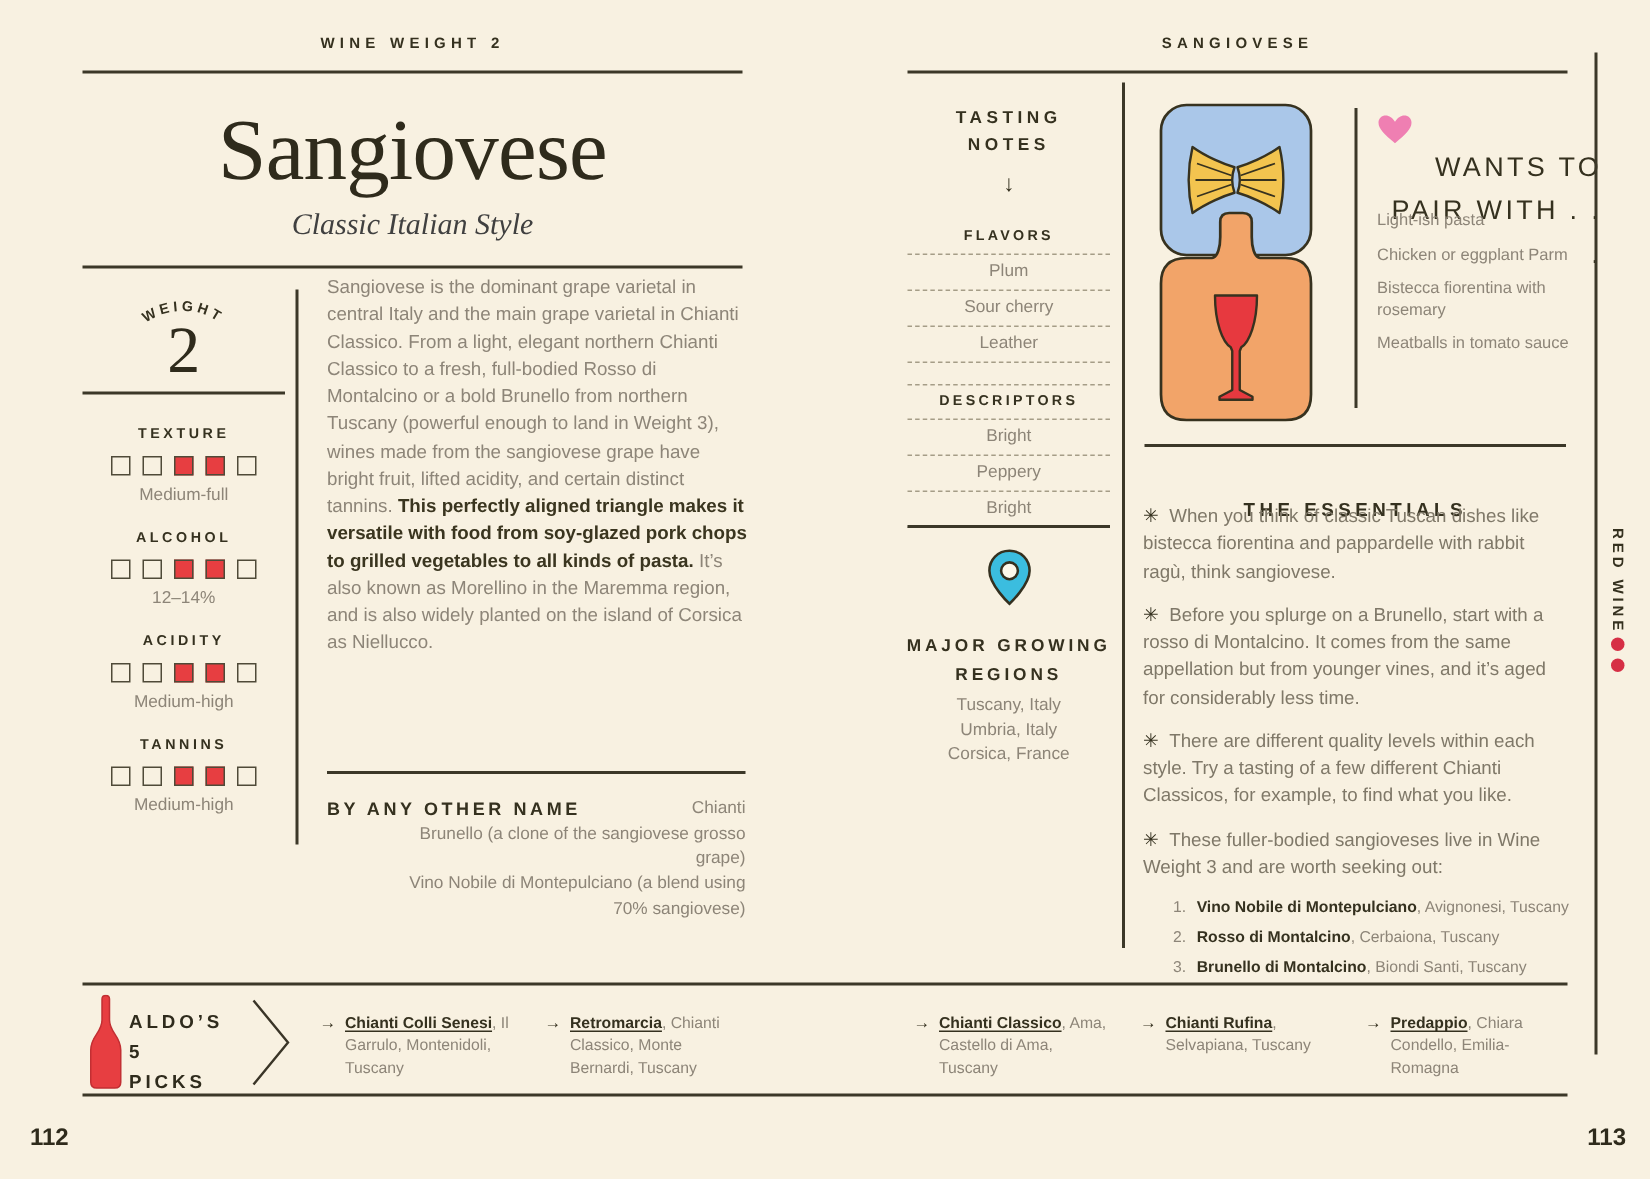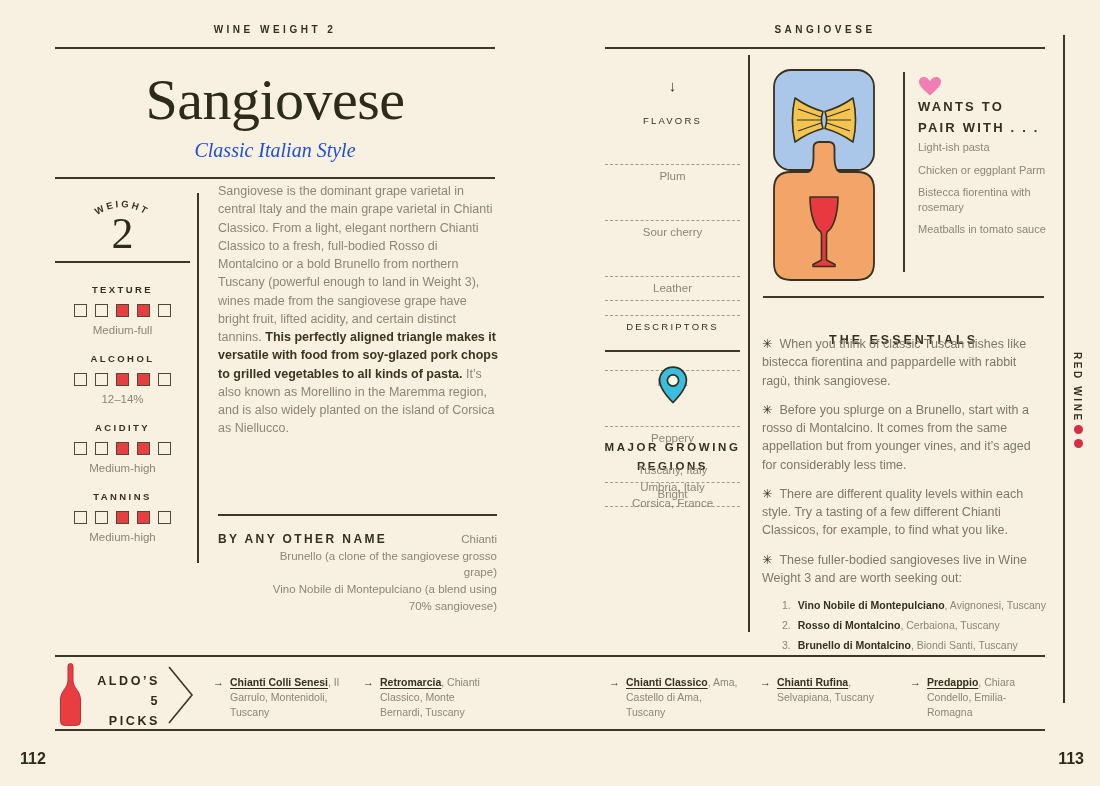--- a/index.html
+++ b/index.html
@@ -9,58 +9,58 @@
     font-family:"Liberation Sans",sans-serif;
     color:#35311f;overflow:hidden;
   }
   .abs{position:absolute;}
   .rule{position:absolute;background:#3c3828;height:1.6px;}
   .vrule{position:absolute;background:#3c3828;width:1.6px;}
   .kicker{font-size:10px;font-weight:bold;letter-spacing:3.5px;color:#35311f;text-align:center;}
   .cap-label{font-size:9.5px;font-weight:bold;letter-spacing:2.4px;color:#35311f;}
   
   .title{font-family:"Liberation Serif",serif;font-size:58px;font-weight:500;text-align:center;color:#2f2b1c;letter-spacing:-0.5px;}
-  .subtitle{font-family:"Liberation Serif",serif;font-style:italic;font-size:20px;text-align:center;color:#1d4ed8;}
+  .subtitle{font-family:"Liberation Serif",serif;font-style:italic;font-size:20px;text-align:center;color:#404040;}
   .weight-num{font-family:"Liberation Serif",serif;font-size:44px;color:#2f2b1c;text-align:center;line-height:1;}
   .stat{text-align:center;margin-bottom:17px;}
   .stat .cap-label{display:block;margin-bottom:9px;}
   .squares{display:flex;justify-content:center;gap:8px;}
   .sq{width:13px;height:13px;border:1.6px solid #4f4a38;box-sizing:border-box;background:transparent;}
   .sq.filled{background:#e73e41;}
   .stat .val{display:block;margin-top:7px;font-size:11.5px;color:#8d8578;}
   .intro{font-size:12.5px;line-height:1.46;color:#8d8578;}
   .intro b{color:#3a351f;}
   .baon-names{font-size:11.5px;line-height:1.45;color:#8d8578;text-align:right;}
   .pagenum{font-size:16px;font-weight:bold;color:#2f2b1c;}
   
   .tn-title{font-size:11.5px;font-weight:bold;letter-spacing:3px;text-align:center;line-height:1.6;}
   .tn-arrow{text-align:center;font-size:15px;margin-top:7px;}
   .tn-block{width:135px;text-align:center;}
-  .tn-head{font-size:9.5px;font-weight:normal;letter-spacing:2.2px;padding:5px 0 6px 0;}
-  .tn-row{border-top:1px dashed #a59d87;padding:5px 0 6px 0;font-size:11.5px;color:#8d8578;margin-top:32px;}
+  .tn-head{font-size:9.5px;font-weight:bold;letter-spacing:2.2px;padding:5px 0 6px 0;}
+  .tn-row{border-top:1px dashed #a59d87;padding:5px 0 6px 0;font-size:11.5px;color:#8d8578;}
   .tn-end{border-top:1px dashed #a59d87;height:0;}
   .tn-gap{height:14px;}
   
   .regions-label{font-size:11.5px;font-weight:bold;letter-spacing:2.6px;text-align:center;line-height:1.65;}
   .regions-list{font-size:11.5px;color:#8d8578;text-align:center;line-height:1.45;margin-top:12px;}
   
-  .pair-title{font-size:13px;font-weight:bold;letter-spacing:2.2px;line-height:1.6;}
+  .pair-title{font-size:18px;font-weight:normal;letter-spacing:2.2px;line-height:1.6;text-align:right;}
   .pair-item{font-size:11px;color:#8d8578;line-height:1.32;margin-bottom:8px;}
   
   .ess-title{font-size:12.5px;font-weight:bold;letter-spacing:3px;text-align:center;}
   .ess{margin:0 0 11px 0;font-size:12.5px;line-height:1.46;color:#7f7868;}
   .ess .star{color:#35311f;margin-right:7px;}
   .rank{display:flex;font-size:10.5px;line-height:1.35;color:#8d8578;padding-left:20px;margin-bottom:6px;}
   .rank .num{margin-right:7px;}
   .rank b{color:#35311f;}
   
   .vert-label{writing-mode:vertical-rl;font-size:10px;font-weight:bold;letter-spacing:2.6px;color:#35311f;}
   .dot{width:9px;height:9px;border-radius:50%;background:#d62f45;margin:5px auto 0 auto;}
   
-  .picks-title{font-size:12.5px;font-weight:bold;letter-spacing:2.6px;text-align:right;line-height:1.6;color:#2f2b1c;}
+  .picks-title{font-size:12.5px;font-weight:bold;letter-spacing:2.6px;text-align:left;line-height:1.6;color:#2f2b1c;}
   .pick{display:flex;align-items:flex-start;font-size:10.5px;line-height:1.45;}
   .pick .arr{margin-right:6px;color:#35311f;font-size:11px;}
   .pick .name{font-weight:bold;color:#35311f;text-decoration:underline;text-underline-offset:2px;}
   .pick .rest{color:#8d8578;}
 </style>
 </head>
 <body>
 
 <div class="abs kicker" style="left:55px;top:24px;width:440px;">WINE WEIGHT 2</div>
 <div class="rule" style="left:55px;top:47px;width:440px;"></div>
@@ -138,20 +138,24 @@
   <div>Brunello (a clone of the sangiovese grosso grape)</div>
   <div>Vino Nobile di Montepulciano (a blend using 70% sangiovese)</div>
 </div>
 
 <div class="abs pagenum" style="left:20px;top:750px;">112</div>
 
 <div class="abs kicker" style="left:605px;top:24px;width:440px;">SANGIOVESE</div>
 <div class="rule" style="left:605px;top:47px;width:440px;"></div>
 
 <div class="abs tn-block" style="left:605px;top:70px;">
+  <div class="tn-title">
+    <div>TASTING</div>
+    <div>NOTES</div>
+  </div>
   <div class="tn-arrow">↓</div>
   <div style="height:16px;"></div>
   <div class="tn-head">FLAVORS</div>
   <div class="tn-row">Plum</div>
   <div class="tn-row">Sour cherry</div>
   <div class="tn-row">Leather</div>
   <div class="tn-end"></div>
   <div class="tn-gap"></div>
   <div class="tn-end"></div>
   <div class="tn-head">DESCRIPTORS</div>
@@ -162,21 +166,21 @@
 </div>
 
 <div class="rule" style="left:605px;top:350px;width:135px;"></div>
 
 <div class="abs" style="left:658px;top:366px;">
   <svg width="30" height="38" viewBox="0 0 30 38">
     <path d="M15,1.2 C7.2,1.2 1.6,7 1.6,14.5 C1.6,24 15,36.5 15,36.5 C15,36.5 28.4,24 28.4,14.5 C28.4,7 22.8,1.2 15,1.2 Z" fill="#3bbddf" stroke="#34301f" stroke-width="1.7"></path>
     <circle cx="15" cy="14.5" r="5.6" fill="#fdf8ea" stroke="#34301f" stroke-width="1.7"></circle>
   </svg>
 </div>
-<div class="abs regions-label" style="left:590px;top:438px;width:165px;">
+<div class="abs regions-label" style="left:590px;top:422px;width:165px;">
   <div>MAJOR GROWING</div>
   <div>REGIONS</div>
 </div>
 <div class="abs regions-list" style="left:590px;top:450px;width:165px;">
   <div>Tuscany, Italy</div>
   <div>Umbria, Italy</div>
   <div>Corsica, France</div>
 </div>
 
 <div class="vrule" style="left:748px;top:55px;height:577px;"></div>

